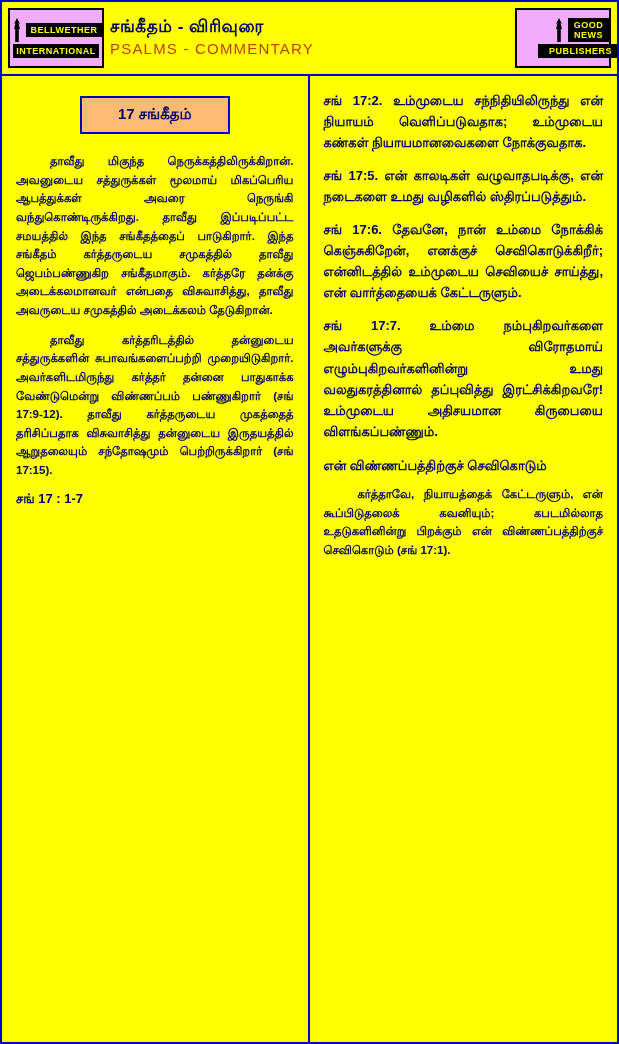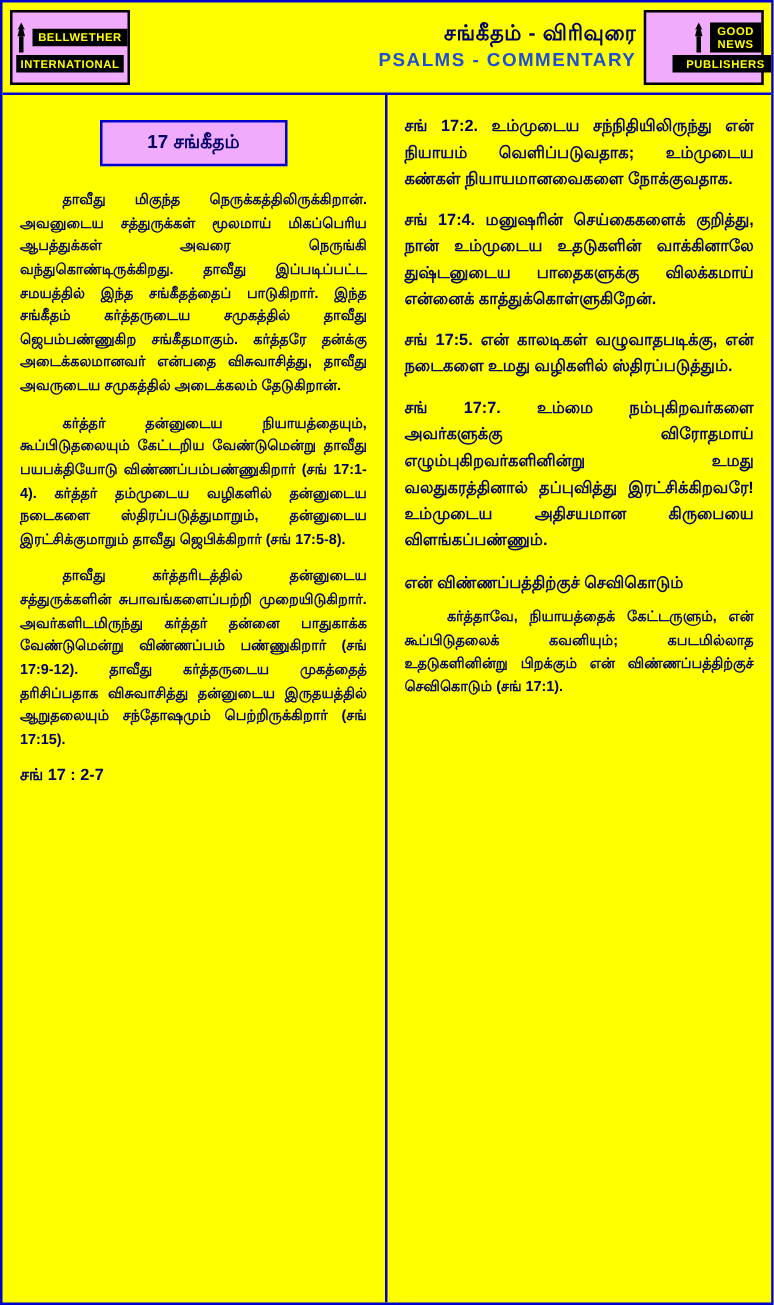--- a/index.html
+++ b/index.html
@@ -59,35 +59,35 @@
   }
   .torch {
     width: 14px;
     height: 26px;
     flex: 0 0 auto;
   }
   .header-title {
     flex: 1;
     display: flex;
     flex-direction: column;
-    align-items: flex-end;
+    align-items: flex-start;
     justify-content: center;
     text-align: center;
   }
   .title-ta {
     font-size: 17px;
     font-weight: bold;
     color: #000066;
     letter-spacing: 0.5px;
     line-height: 1.3;
   }
   .title-en {
     font-size: 15px;
-    font-weight: bold;
-    color: #1d4ed8;
+    font-weight: normal;
+    color: #c2410c;
     letter-spacing: 1.2px;
     line-height: 1.5;
   }
   .logo-box.right {
     width: 96px;
     padding-left: 35px;
   }
   
   .columns {
     display: flex;
@@ -100,21 +100,21 @@
     padding: 14px 14px 10px 14px;
     position: relative;
   }
   .col.left {
     border-right: 2px solid #0000cc;
   }
   .psalm-title-box {
     margin: 6px auto 18px auto;
     width: 150px;
     border: 2px solid #0000cc;
-    background: #f0abfc;
+    background: #fdba74;
     text-align: center;
     padding: 7px 4px;
     box-sizing: border-box;
   }
   .psalm-title-box .inner {
     border: 0;
     font-size: 15px;
     font-weight: bold;
     color: #000066;
   }
@@ -194,33 +194,32 @@
 
   <div class="columns">
 
     <div class="col left">
 
       <div class="psalm-title-box">
         <div class="inner">17 சங்கீதம்</div>
       </div>
 
       <p class="para">தாவீது மிகுந்த நெருக்கத்திலிருக்கிறான். அவனுடைய சத்துருக்கள் மூலமாய் மிகப்பெரிய ஆபத்துக்கள் அவரை நெருங்கி வந்துகொண்டிருக்கிறது. தாவீது இப்படிப்பட்ட சமயத்தில் இந்த சங்கீதத்தைப் பாடுகிறார். இந்த சங்கீதம் கர்த்தருடைய சமுகத்தில் தாவீது ஜெபம்பண்ணுகிற சங்கீதமாகும். கர்த்தரே தன்க்கு அடைக்கலமானவர் என்பதை விசுவாசித்து, தாவீது அவருடைய சமுகத்தில் அடைக்கலம் தேடுகிறான்.</p>
-      <p class="para">கர்த்தர் தன்னுடைய நியாயத்தையும், கூப்பிடுதலையும் கேட்டறிய வேண்டுமென்று தாவீது பயபக்தியோடு விண்ணப்பம்பண்ணுகிறார் (சங் 17:1-4). கர்த்தர் தம்முடைய வழிகளில் தன்னுடைய நடைகளை ஸ்திரப்படுத்துமாறும், தன்னுடைய இரட்சிக்குமாறும் தாவீது ஜெபிக்கிறார் (சங் 17:5-8).</p>
       <p class="para">தாவீது கர்த்தரிடத்தில் தன்னுடைய சத்துருக்களின் சுபாவங்களைப்பற்றி முறையிடுகிறார். அவர்களிடமிருந்து கர்த்தர் தன்னை பாதுகாக்க வேண்டுமென்று விண்ணப்பம் பண்ணுகிறார் (சங் 17:9-12). தாவீது கர்த்தருடைய முகத்தைத் தரிசிப்பதாக விசுவாசித்து தன்னுடைய இருதயத்தில் ஆறுதலையும் சந்தோஷமும் பெற்றிருக்கிறார் (சங் 17:15).</p>
 
-      <div class="subhead-ref">சங் 17 : 2-7</div>
+      <div class="subhead-ref">சங் 17 : 1-7</div>
 
 
     </div>
 
     <div class="col right">
 
       <p class="verse">சங் 17:2. உம்முடைய சந்நிதியிலிருந்து என் நியாயம் வெளிப்படுவதாக; உம்முடைய கண்கள் நியாயமானவைகளை நோக்குவதாக.</p>
-      <p class="verse">சங் 17:4. மனுஷரின் செய்கைகளைக் குறித்து, நான் உம்முடைய உதடுகளின் வாக்கினாலே துஷ்டனுடைய பாதைகளுக்கு விலக்கமாய் என்னைக் காத்துக்கொள்ளுகிறேன்.</p>
       <p class="verse">சங் 17:5. என் காலடிகள் வழுவாதபடிக்கு, என் நடைகளை உமது வழிகளில் ஸ்திரப்படுத்தும்.</p>
+      <p class="verse">சங் 17:6. தேவனே, நான் உம்மை நோக்கிக் கெஞ்சுகிறேன், எனக்குச் செவிகொடுக்கிறீர்; என்னிடத்தில் உம்முடைய செவியைச் சாய்த்து, என் வார்த்தையைக் கேட்டருளும்.</p>
       <p class="verse">சங் 17:7. உம்மை நம்புகிறவர்களை அவர்களுக்கு விரோதமாய் எழும்புகிறவர்களினின்று உமது வலதுகரத்தினால் தப்புவித்து இரட்சிக்கிறவரே! உம்முடைய அதிசயமான கிருபையை விளங்கப்பண்ணும்.</p>
 
       <div class="rightcol-head">என் விண்ணப்பத்திற்குச் செவிகொடும்</div>
 
       <p class="para">கர்த்தாவே, நியாயத்தைக் கேட்டருளும், என் கூப்பிடுதலைக் கவனியும்; கபடமில்லாத உதடுகளினின்று பிறக்கும் என் விண்ணப்பத்திற்குச் செவிகொடும் (சங் 17:1).</p>
 
     </div>
 
   </div>
 

